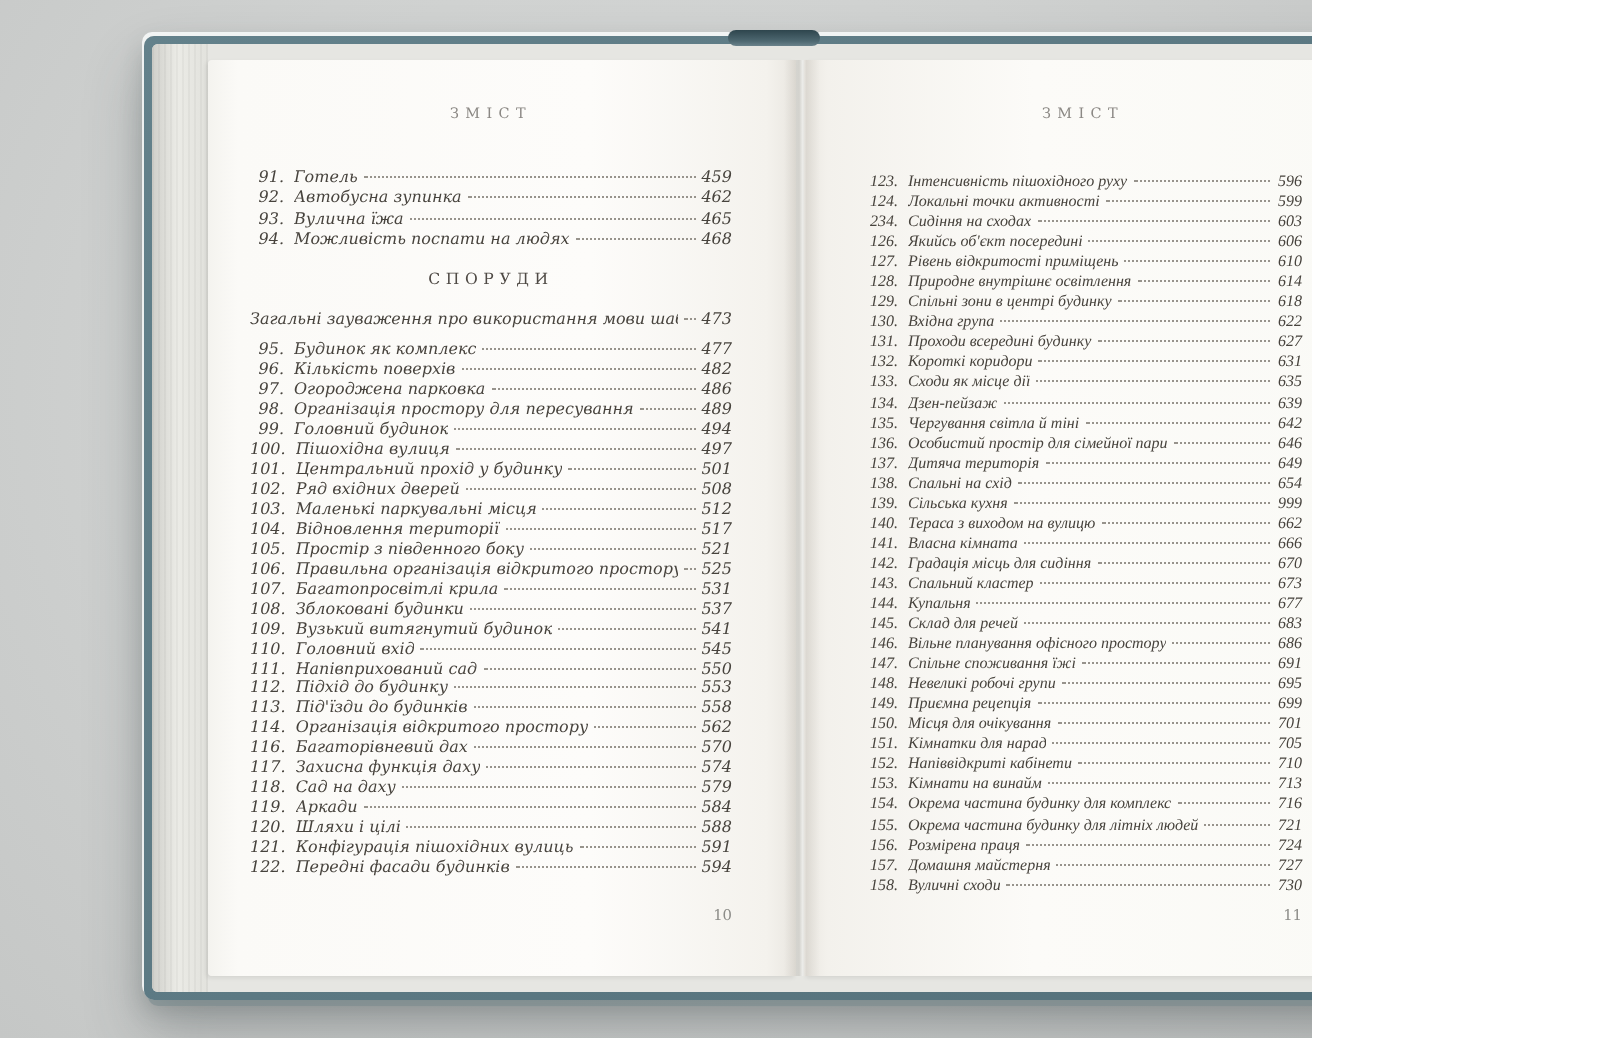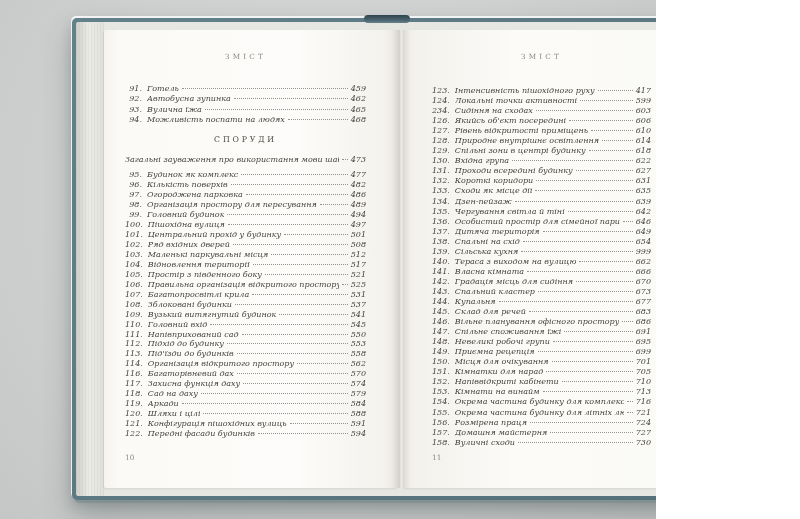--- a/index.html
+++ b/index.html
@@ -68,30 +68,30 @@
   }
   .toc{
     position:absolute;color:#47433d;
     font:italic 8px/9.97px "DejaVu Serif","Liberation Serif",serif;
   }
   .page-left  .toc{left:21px;right:32px;}
   .page-right .toc{left:30px;right:37px;}
   .toc-left-top{top:54px;}
   .toc-left-intro{top:125px;}
   .toc-left-main{top:140px;}
-  .toc-right-main{top:56px;}
+  .toc-right-main{top:56px;font-family:Liberation Serif, serif;}
   .toc-row{display:flex;align-items:baseline;height:9.97px;white-space:nowrap;}
   .toc-left-top .toc-row{height:10.3px;}
   .toc-right-main .toc-row{height:10.05px;}
   .toc-num{flex:0 0 17px;text-align:right;margin-right:5px;}
   .toc-title{flex:0 1 auto;overflow:hidden;}
   .toc-leader{flex:1 0 6px;border-bottom:1px dotted #97938c;margin:0 3px;transform:translateY(-2px);}
   .toc-page{flex:0 0 auto;min-width:13px;text-align:right;}
   .folio{
-    position:absolute;bottom:26px;text-align:left;
+    position:absolute;bottom:26px;text-align:right;
     font-size:7.4px;color:#8c8c88;
   }
   .page-left  .folio{left:21px;right:32px;}
   .page-right .folio{left:30px;right:37px;}
 </style>
 </head>
 <body>
 
 <div class="scene">
   <div class="book">
@@ -302,21 +302,21 @@
         <div class="folio">10</div>
       </div>
 
       <div class="page page-right">
         <div class="page-header">ЗМІСТ</div>
         <div class="toc toc-right-main">
             <div class="toc-row">
               <span class="toc-num">123.</span>
               <span class="toc-title">Інтенсивність пішохідного руху</span>
               <span class="toc-leader"></span>
-              <span class="toc-page">417</span>
+              <span class="toc-page">596</span>
             </div>
             <div class="toc-row">
               <span class="toc-num">124.</span>
               <span class="toc-title">Локальні точки активності</span>
               <span class="toc-leader"></span>
               <span class="toc-page">599</span>
             </div>
             <div class="toc-row">
               <span class="toc-num">234.</span>
               <span class="toc-title">Сидіння на сходах</span>

